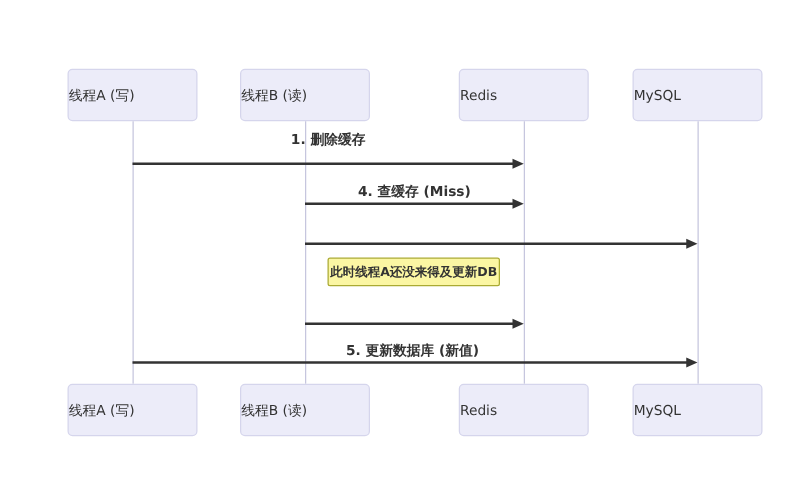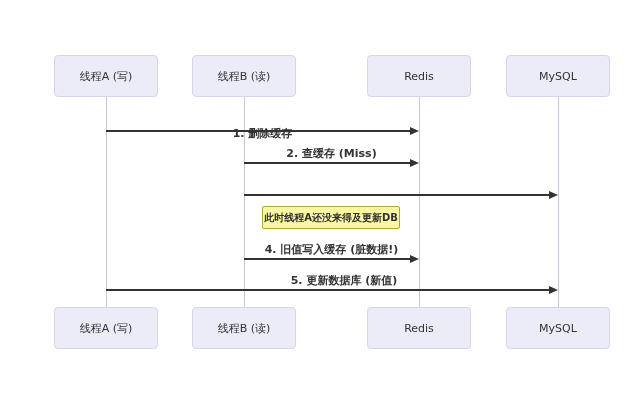--- a/index.html
+++ b/index.html
@@ -14,21 +14,21 @@
   html,body{margin:0;padding:0;background:#ffffff;}
   body{font-family:"DejaVu Sans","Liberation Sans",sans-serif;color:var(--text);}
   .canvas{position:relative;width:640px;height:400px;background:#ffffff;overflow:hidden;}
 
   .actor{
     position:absolute;
     width:104px;height:42px;
     background:var(--actor-fill);
     border:1px solid var(--actor-border);
     border-radius:4px;
-    display:flex;align-items:center;justify-content:center;
+    display:flex;align-items:center;justify-content:flex-start;
     font-size:11px;color:var(--text);
     box-sizing:border-box;
   }
   .lifeline{
     position:absolute;
     width:1px;top:97px;height:210px;
     background:var(--lifeline);
   }
   .msg-line{
     position:absolute;height:1.5px;
@@ -73,40 +73,39 @@
   </div>
   <div class="actor" style="left:506px;top:55px;">
     <span>MySQL</span>
   </div>
 
   <div class="lifeline" style="left:106px;"></div>
   <div class="lifeline" style="left:244px;"></div>
   <div class="lifeline" style="left:419px;"></div>
   <div class="lifeline" style="left:558px;"></div>
 
-  <div class="msg-label" style="left:106px;width:313px;top:126px;">1. 删除缓存</div>
+  <div class="msg-label" style="left:106px;width:313px;top:104px;">1. 删除缓存</div>
   <div class="msg-line" style="left:106px;width:305px;top:130px;"></div>
   <div class="arrow-head" style="left:410px;top:127px;"></div>
 
-  <div class="msg-label" style="left:244px;width:175px;top:146px;">2. 查缓存 (Miss)</div>
+  <div class="msg-label" style="left:244px;width:175px;top:146px;">4. 查缓存 (Miss)</div>
   <div class="msg-line" style="left:244px;width:167px;top:162px;"></div>
   <div class="arrow-head" style="left:410px;top:159px;"></div>
 
   <div class="msg-line" style="left:244px;width:306px;top:194px;"></div>
   <div class="arrow-head" style="left:549px;top:191px;"></div>
 
   <div class="note">
     <span>此时线程A还没来得及更新DB</span>
   </div>
 
-  <div class="msg-label" style="left:244px;width:175px;top:242px;">4. 旧值写入缓存 (脏数据!)</div>
   <div class="msg-line" style="left:244px;width:167px;top:258px;"></div>
   <div class="arrow-head" style="left:410px;top:255px;"></div>
 
-  <div class="msg-label" style="left:118px;width:452px;top:273px;">5. 更新数据库 (新值)</div>
+  <div class="msg-label" style="left:104px;width:452px;top:273px;">5. 更新数据库 (新值)</div>
   <div class="msg-line" style="left:106px;width:444px;top:289px;"></div>
   <div class="arrow-head" style="left:549px;top:286px;"></div>
 
   <div class="actor" style="left:54px;top:307px;">
     <span>线程A (写)</span>
   </div>
   <div class="actor" style="left:192px;top:307px;">
     <span>线程B (读)</span>
   </div>
   <div class="actor" style="left:367px;top:307px;">

